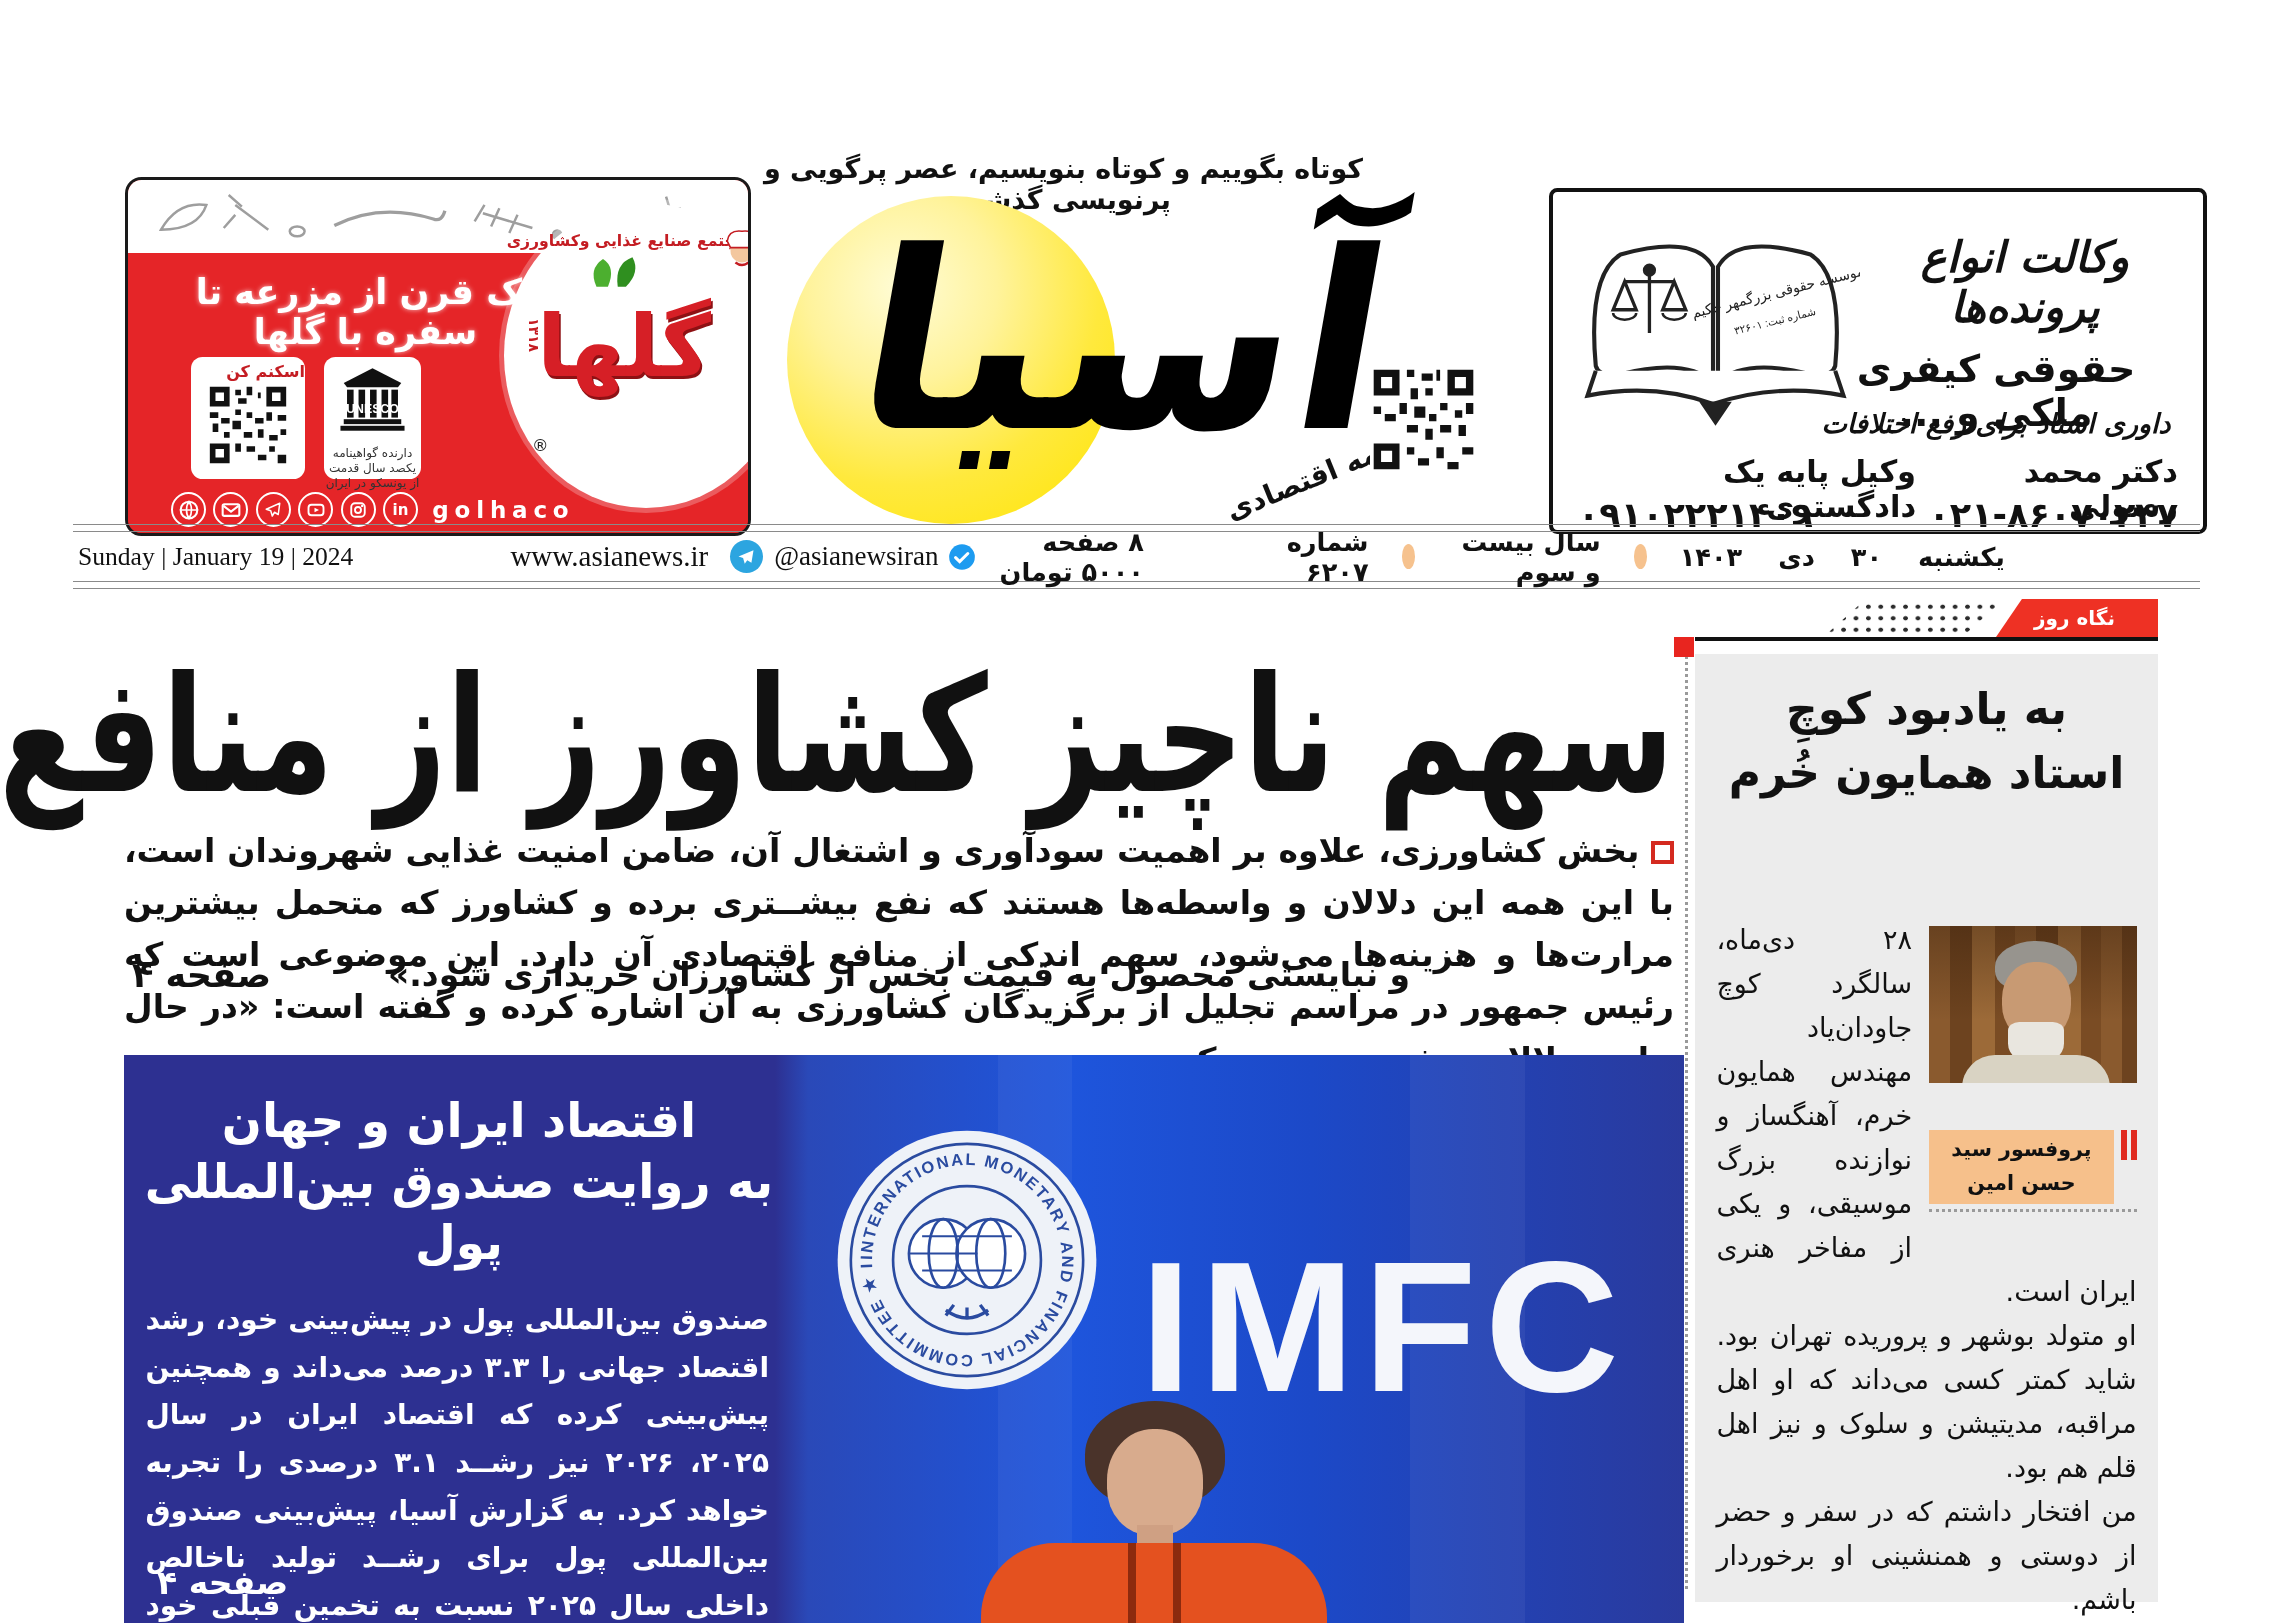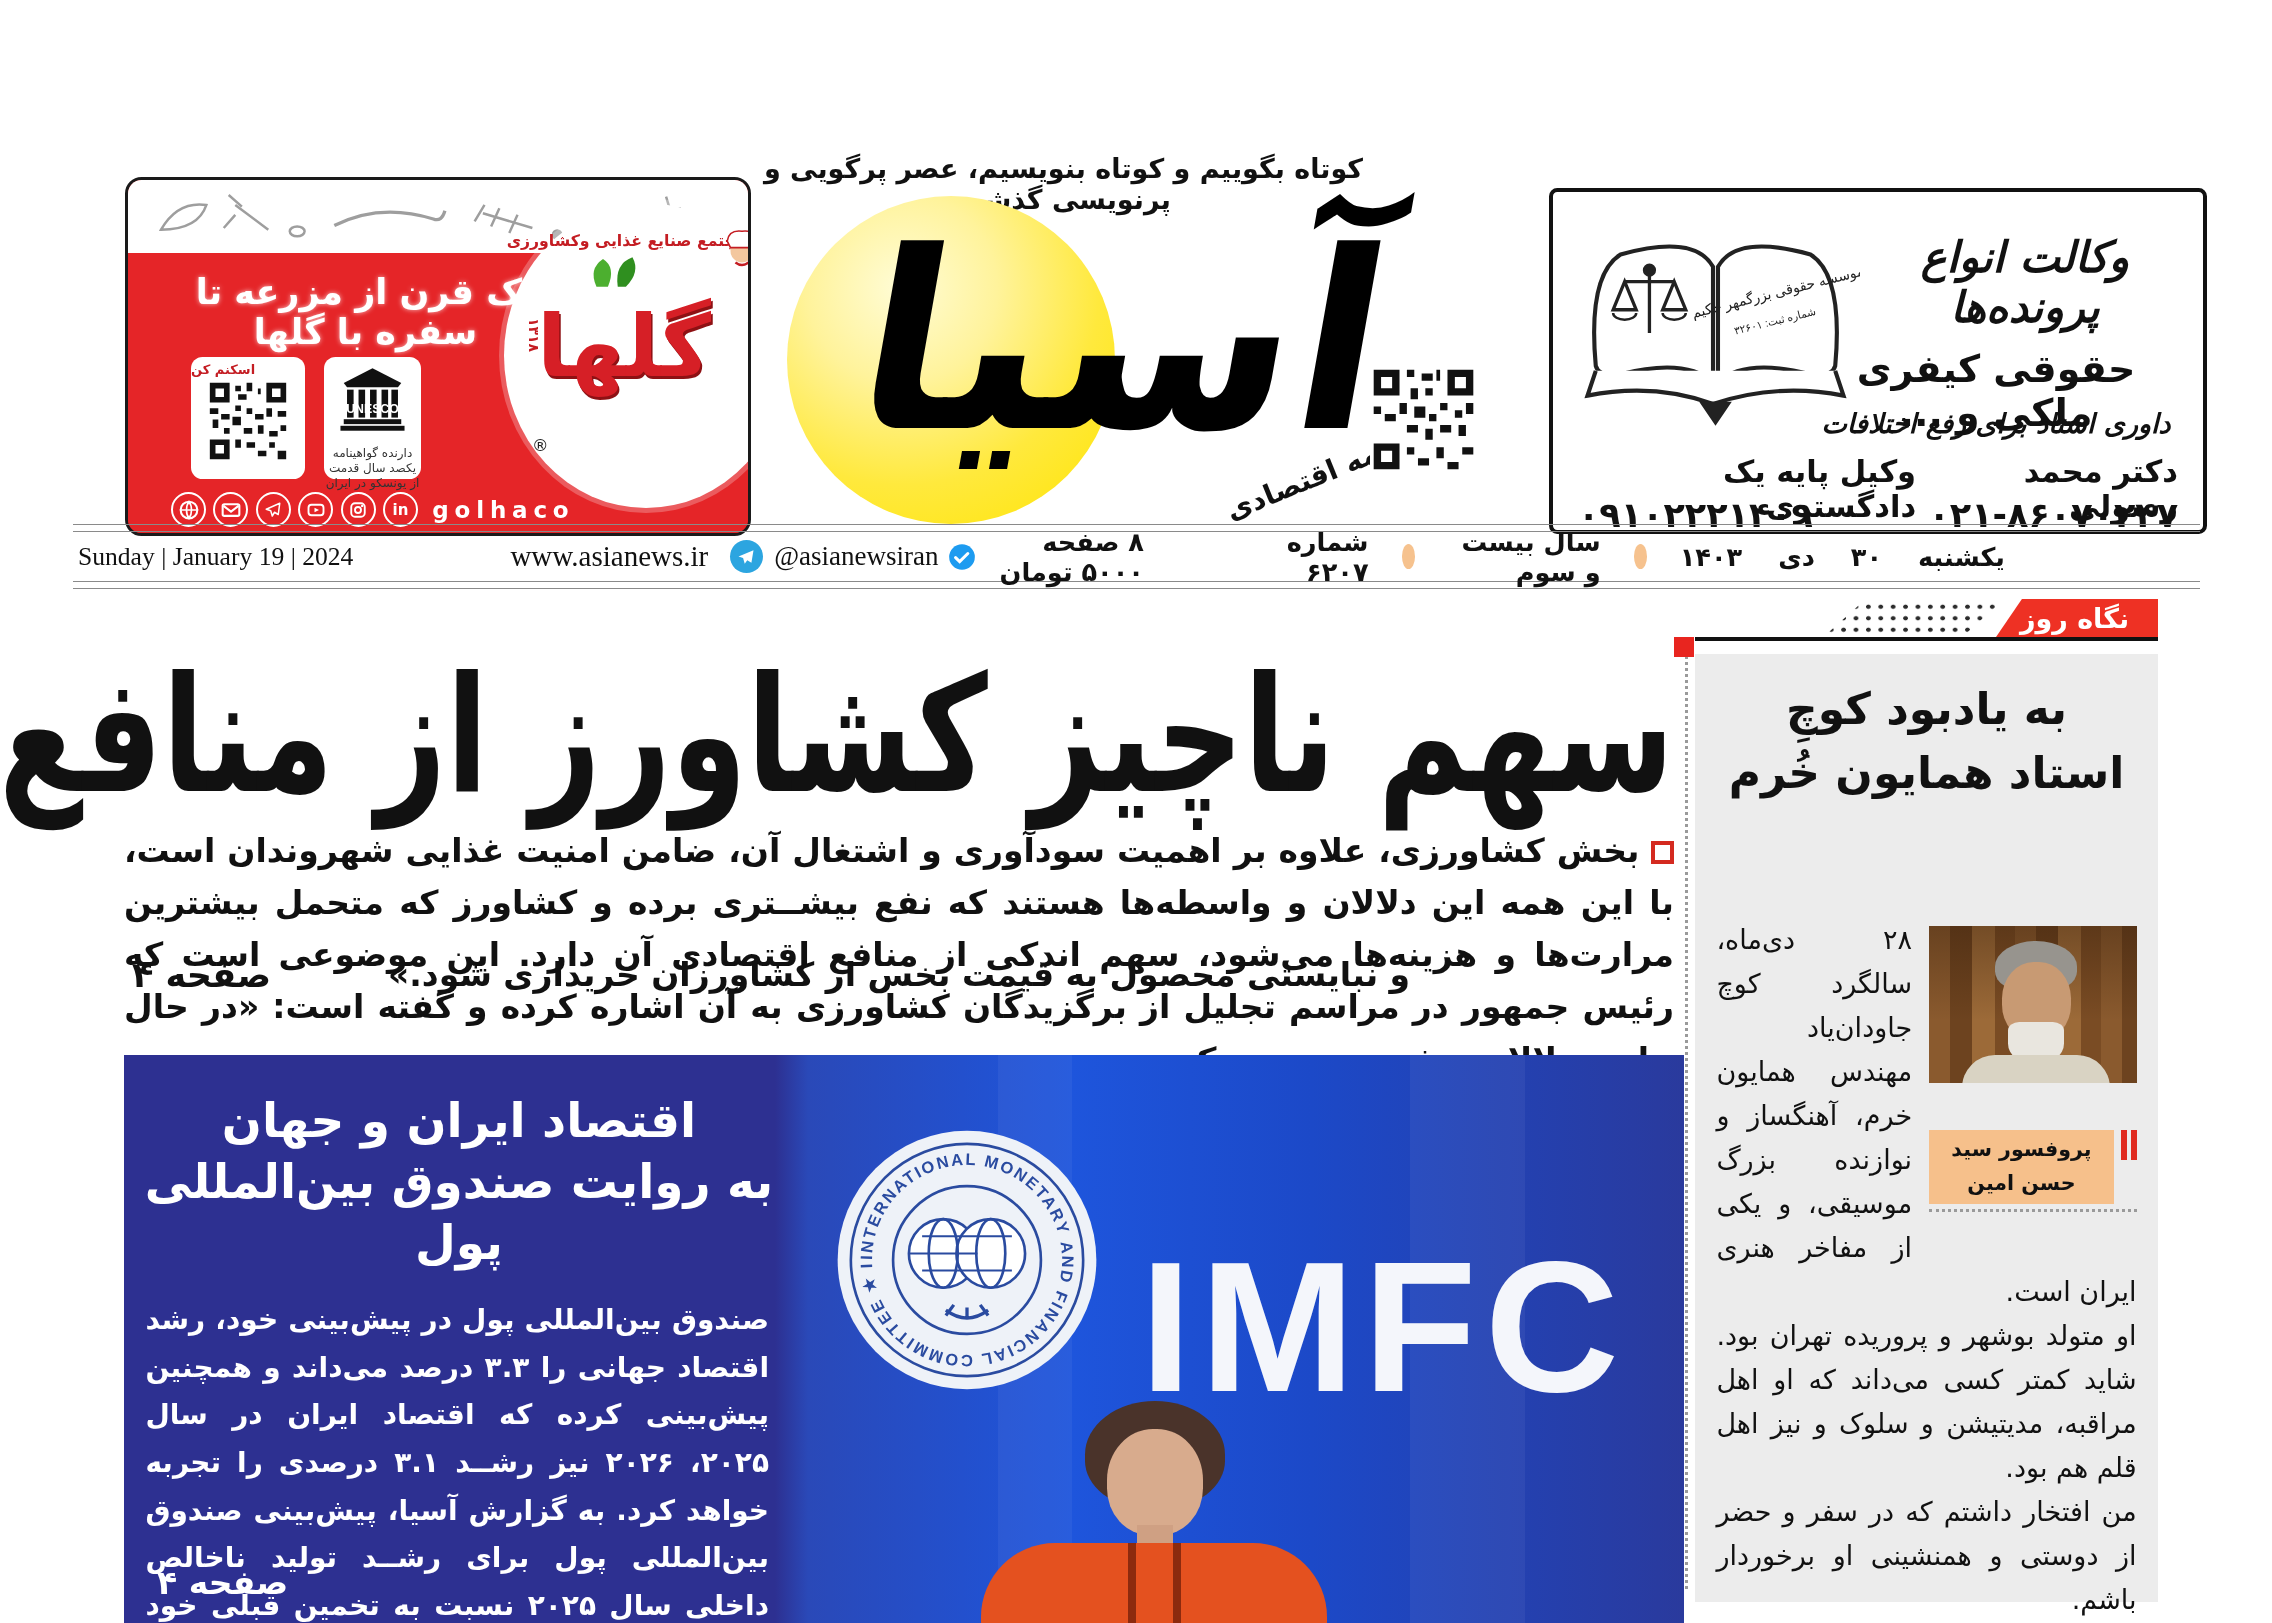--- a/index.html
+++ b/index.html
@@ -20,21 +20,21 @@
          border-radius:50%;box-shadow:0 0 0 5px rgba(255,255,255,.25);}
   #golha .circle .tag{position:absolute;left:0;top:28px;width:86%;text-align:center;
          font-size:15.7px;font-weight:bold;color:#c41d23;}
   #golha .brand{position:absolute;left:25px;top:79px;width:190px;text-align:center;font-size:86px;
          font-weight:bold;color:#d61f26;text-shadow:1.6px 2.5px 0 #8e1114;line-height:1.5;}
   #golha .est{position:absolute;left:13px;top:124px;font-size:14px;color:#c41d23;
          transform:rotate(90deg);font-weight:bold;}
   #golha .reg{position:absolute;left:28px;bottom:53px;font-size:16.5px;color:#222;}
   #golha .whitebox{position:absolute;background:#fff;border-radius:11.5px;}
   #golha .qrbox{left:63px;top:177px;width:114px;height:122px;}
-  #golha .qrbox .lbl{display:block;text-align:left;font-size:13px;font-weight:bold;color:#c41d23;margin-top:5px;}
+  #golha .qrbox .lbl{display:block;text-align:right;font-size:16px;font-weight:bold;color:#c41d23;margin-top:5px;}
   #golha .unescobox{left:196px;top:177px;width:97px;height:122px;text-align:center;}
   #golha .unescobox .note{font-size:12px;color:#333;line-height:1.25;display:block;margin-top:9px;}
   #golha .social{position:absolute;left:43px;top:312px;display:flex;align-items:center;gap:7.4px;}
   #golha .sicon{width:31px;height:31px;border:2.5px solid #fff;border-radius:50%;display:flex;
          align-items:center;justify-content:center;color:#fff;font-weight:bold;font-size:15px;}
   #golha .handle{color:#fff;font-weight:bold;font-size:23px;letter-spacing:5.8px;margin-left:7px;}
 
   
   #tagline{left:742px;top:153px;width:643px;text-align:center;font-size:27px;font-weight:bold;}
   #suncircle{left:787px;top:196px;width:328px;height:328px;border-radius:50%;
@@ -118,21 +118,21 @@
 
   
   #sidebar{left:1695px;top:599px;width:458px;}
   #sb-labelrow{position:relative;height:38px;}
   #sb-hatch{position:absolute;left:130px;top:1.6px;width:178px;height:35px;
       background-image:radial-gradient(circle,#2c2c2c 2px,transparent 2.5px);
       background-size:12.4px 11.5px;clip-path:polygon(22% 0,100% 0,78% 100%,0 100%);}
   #sb-flag{position:absolute;right:-5px;top:0;width:162px;height:38px;background:#ee3124;
       clip-path:polygon(16% 0,100% 0,100% 100%,0 100%);display:flex;align-items:center;
       justify-content:center;}
-  #sb-flag span{color:#fff;font-weight:bold;font-size:27px;padding-right:5px;}
+  #sb-flag span{color:#fff;font-weight:bold;font-size:20px;padding-right:5px;}
   #sb-line{height:4.1px;background:#111;margin-right:-5px;}
   #sb-grey{background:#ececec;margin-right:-5px;margin-top:13px;padding:23px 21.4px 20px 21.4px;
       height:905px;}
   #sb-grey .t{text-align:center;font-size:44px;font-weight:bold;line-height:1.45;}
   #sb-body{margin-top:25px;font-size:27px;line-height:1.63;text-align:justify;white-space:pre-line;}
   #sb-fig{float:right;width:208px;margin:8.2px 0 10px 16.5px;}
   #sb-photo{position:relative;width:208px;height:157px;overflow:hidden;
       background:repeating-linear-gradient(90deg,#8a5a2e 0 21.4px,#6d431f 21.4px 43px,#9c6a38 43px 66px,#7a4c24 66px 86px);}
   #sb-photo .shade{position:absolute;inset:0;background:linear-gradient(180deg,rgba(40,20,5,.35),rgba(40,20,5,0) 60%);}
   #sb-photo .hairp{position:absolute;left:66px;top:15px;width:82px;height:51px;background:#97948e;

